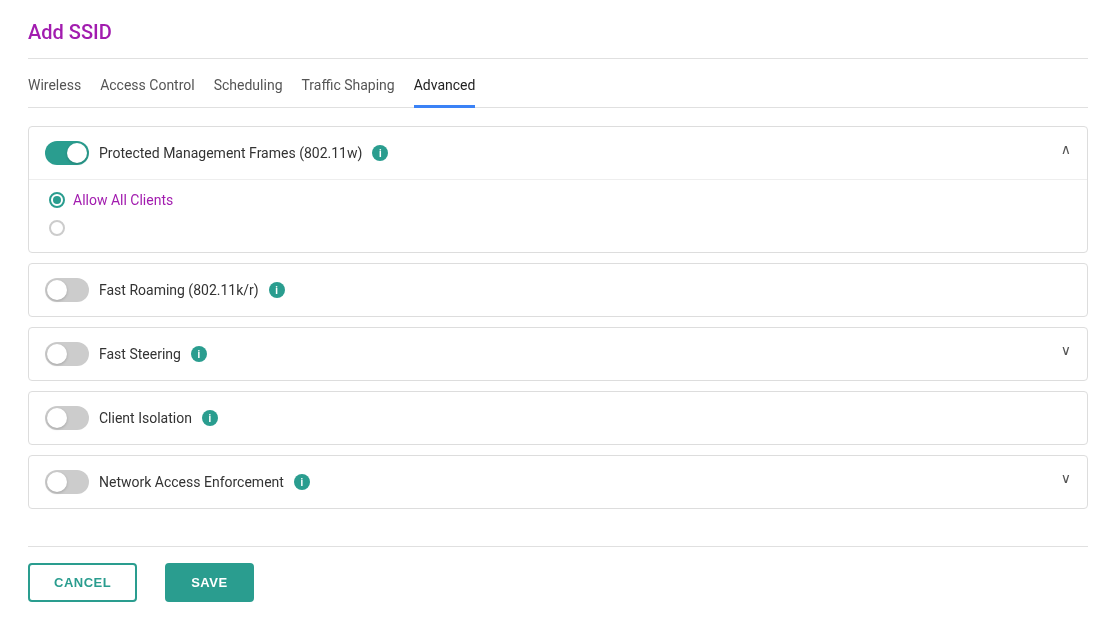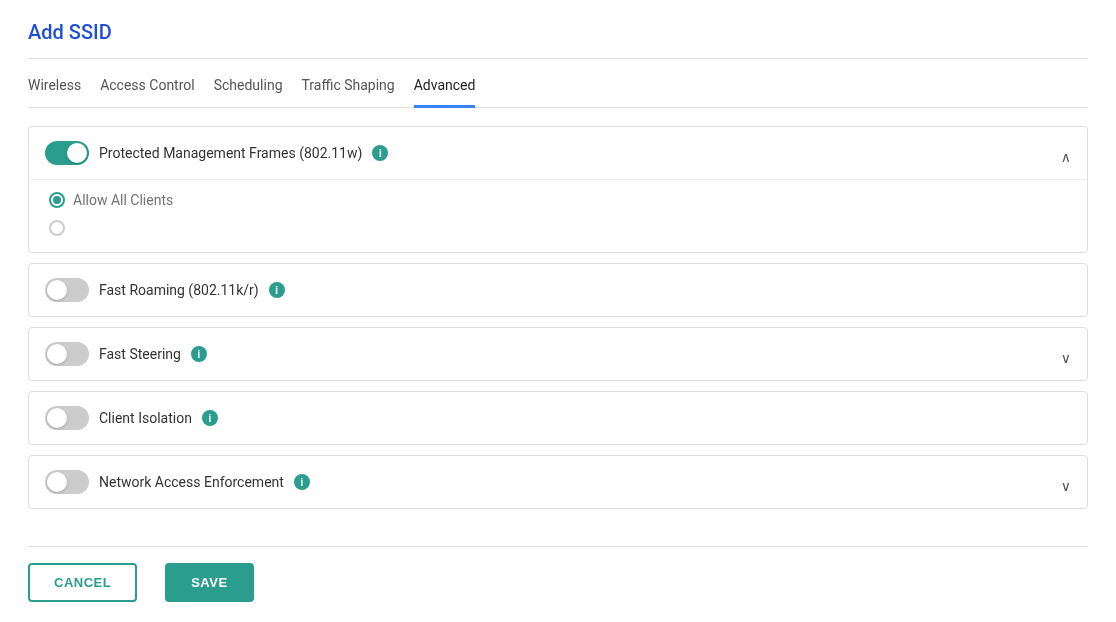--- a/index.html
+++ b/index.html
@@ -14,21 +14,21 @@
     }
     .page {
       padding: 20px 28px;
       height: 100%;
       display: flex;
       flex-direction: column;
     }
     .page-title {
       font-size: 20px;
       font-weight: 500;
-      color: #1d4ed8;
+      color: #a21caf;
       padding-bottom: 14px;
       border-bottom: 1px solid #e0e0e0;
       margin-bottom: 0;
     }
     .tabs {
       display: flex;
       gap: 19px;
       padding: 18px 0 0 0;
       border-bottom: 1px solid #e0e0e0;
       margin-bottom: 18px;
@@ -54,21 +54,21 @@
       flex: 1;
     }
     .section-card {
       border: 1px solid #ddd;
       border-radius: 4px;
       margin-bottom: 10px;
       background: #fff;
     }
     .section-header {
       display: flex;
-      align-items: flex-end;
+      align-items: flex-start;
       padding: 14px 16px;
       cursor: pointer;
       justify-content: space-between;
       gap: 32px;
     }
     .section-header-left {
       display: flex;
       align-items: center;
       gap: 10px;
     }
@@ -149,21 +149,21 @@
       border-color: #2a9d8f;
     }
     .radio-dot {
       width: 8px;
       height: 8px;
       border-radius: 50%;
       background: #2a9d8f;
     }
     .radio-label {
       font-size: 14px;
-      color: #737373;
+      color: #a21caf;
     }
     .footer {
       display: flex;
       gap: 28px;
       padding-top: 16px;
       border-top: 1px solid #e0e0e0;
       margin-top: auto;
     }
     .btn-cancel {
       padding: 10px 24px;

